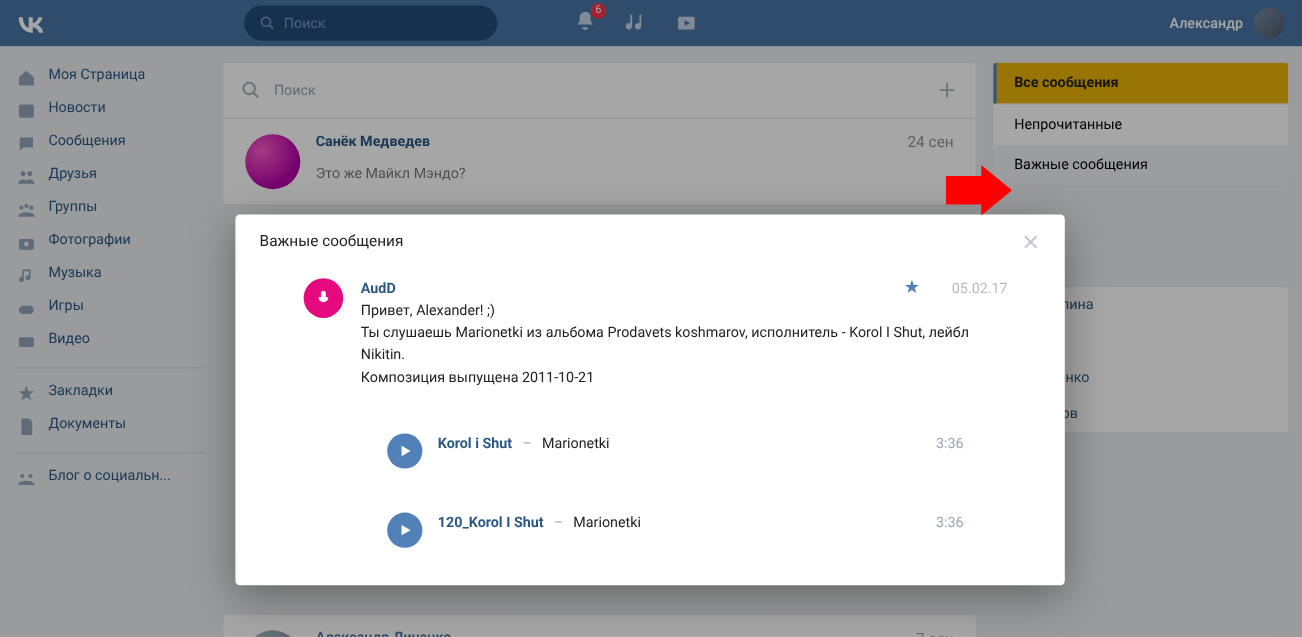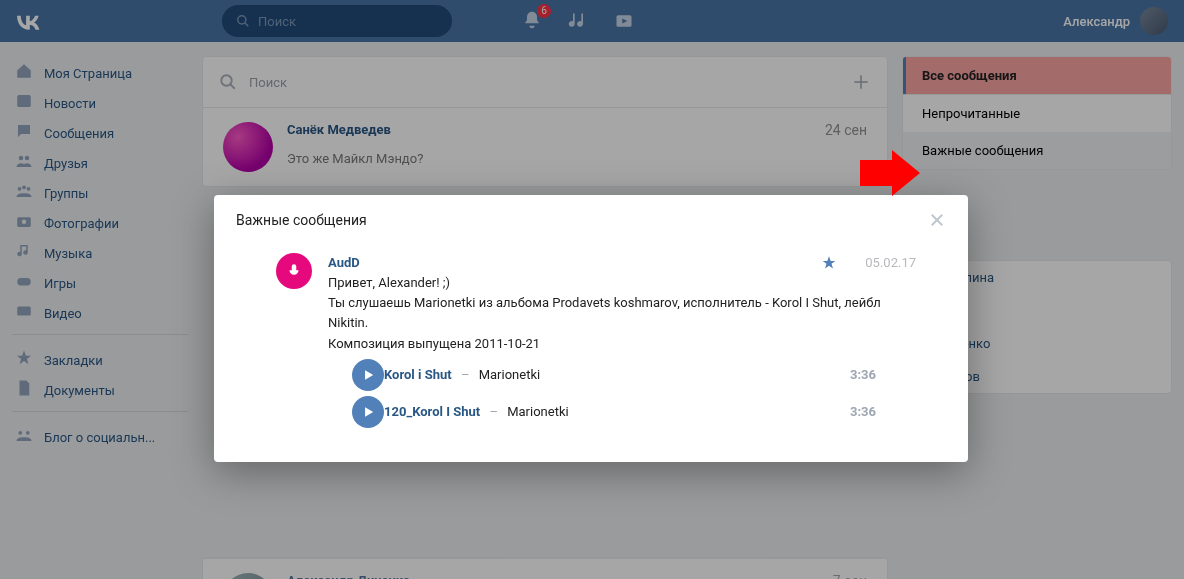--- a/index.html
+++ b/index.html
@@ -62,21 +62,21 @@
     display:flex;
     padding: 14px 12px 0 12px;
     gap: 14px;
     position: relative;
     z-index: 1;
   }
 
   
   .leftnav { width: 176px; flex:none; }
   .leftnav a {
-    display:flex; align-items:flex-end; gap:10px;
+    display:flex; align-items:flex-start; gap:10px;
     padding: 5px 4px 5px 2px;
     color:#2a5885; text-decoration:none;
     font-size:13px;
   }
   .leftnav .nav-icon { width:20px; height:20px; display:flex; align-items:center; justify-content:center; color:#93a3bc; }
   .leftnav .sep { height:1px; background:#d7d8db; margin:8px 0; }
 
   
   .center { flex:1; min-width:0; }
   .panel {
@@ -105,21 +105,21 @@
 
   
   .rightcol { width:270px; flex:none; }
   .filter-panel { background:#fff; border:1px solid #e7e8ec; border-radius:4px; overflow:hidden; }
   .filter-item {
     padding:11px 16px;
     color:#000000; font-size:13px;
     border-left:3px solid transparent;
     position:relative;
   }
-  .filter-item.active { background:#fca5a5; border-left-color:#5181b8; color:#222; font-weight:700; }
+  .filter-item.active { background:#eab308; border-left-color:#5181b8; color:#222; font-weight:700; }
   .filter-item.highlight { background:#f0f2f5; }
   .filter-sep { height:1px; background:#e7e8ec; }
 
   .friend-list { margin-top:90px; }
   .friend-list .row { padding:9px 16px; color:#2a5885; font-size:13px; }
 
   
   .arrow-wrap {
     position:absolute;
     top:150px; left:860px;
@@ -150,40 +150,40 @@
     display:flex; gap:16px;
     padding:0 52px 0 62px;
   }
   .msg-av {
     width:36px; height:36px; border-radius:50%;
     background:#e6097d;
     display:flex; align-items:center; justify-content:center;
     color:#fff; flex:none;
   }
   .msg-body { flex:1; color:#222; font-size:13px; line-height:1.55; }
-  .msg-top { display:flex; align-items:center; }
+  .msg-top { display:flex; align-items:flex-start; }
   .msg-sender { color:#2a5885; font-weight:700; }
   .msg-star { color:#5181b8; margin-left:auto; margin-right:28px; }
   .msg-date { color:#b7b9bc; }
 
   .audio-row {
-    display:flex; align-items:center;
-    margin-top:5px; gap:0;
+    display:flex; align-items:flex-start;
+    margin-top:40px; gap:14px;
     padding-left:24px;
   }
   .play-btn {
     width:32px; height:32px; border-radius:50%;
     background:#5181b8; color:#fff;
     display:flex; align-items:center; justify-content:center;
     flex:none;
   }
   .audio-artist { color:#2a5885; font-weight:700; }
   .audio-sep { color:#9ea6b3; margin:0 6px; }
   .audio-title { color:#222; }
-  .audio-dur { margin-left:auto; margin-right:40px; color:#9ea6b3;font-weight:bold; }
+  .audio-dur { margin-left:auto; margin-right:40px; color:#9ea6b3; }
 
   .ic { display:inline-flex; }
 </style>
 </head>
 <body>
 
 <div class="topbar">
   <span class="vk-logo">
     <svg width="28" height="18" viewBox="0 0 28 18">
         <path fill="#fff" d="M15.3 17.7c-7.2 0-12.1-5.3-12.3-14h3.8c.1 6.4 3.1 9 5.3 9.5V3.7h3.7v5.5c2.2-.3 4.5-2.9 5.2-5.5h3.6c-.6 3.3-2.9 5.8-4.5 6.8 1.6.8 4.3 3 5.3 7.2h-3.9c-.8-2.6-2.7-4.6-5.7-4.9v4.9h-.5z"></path>

